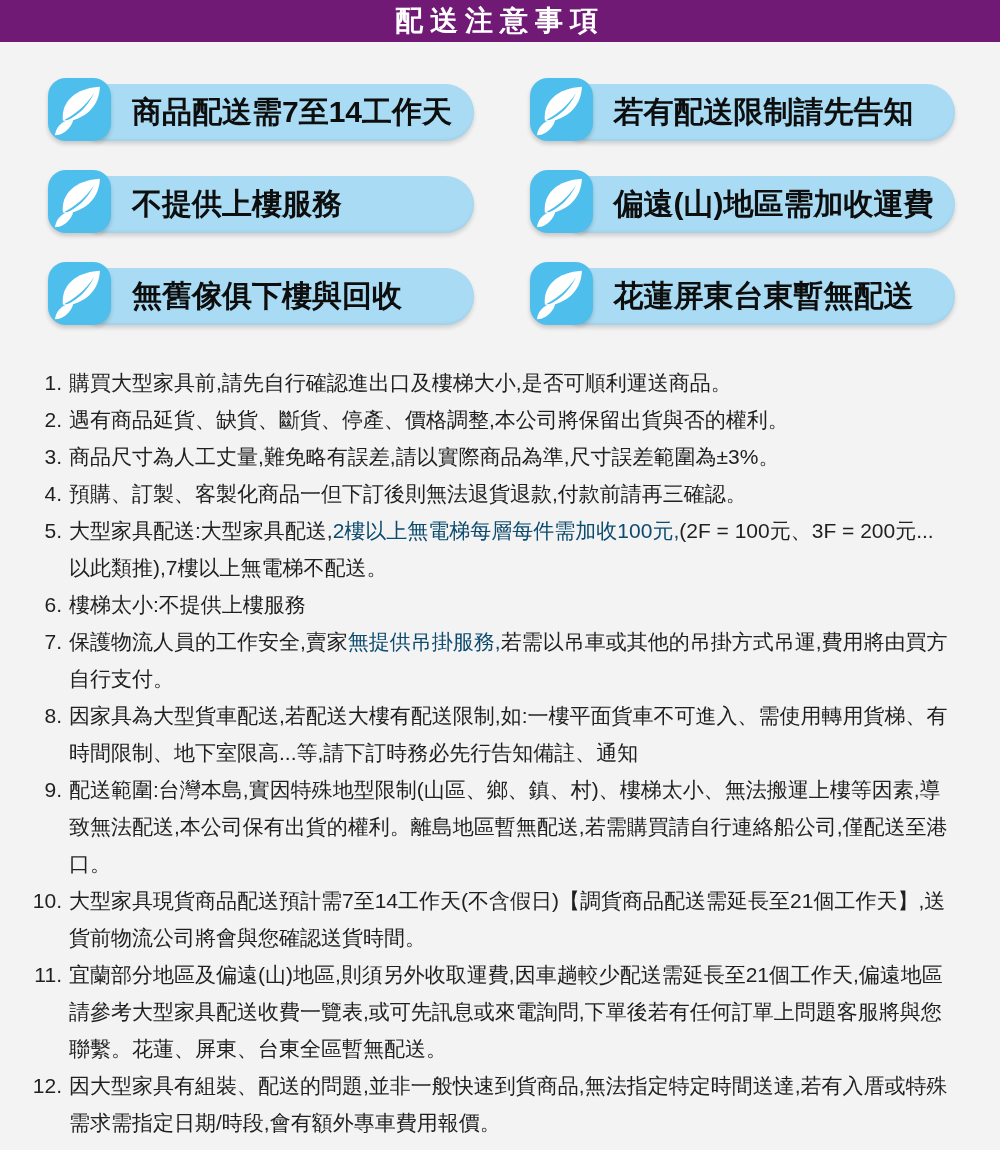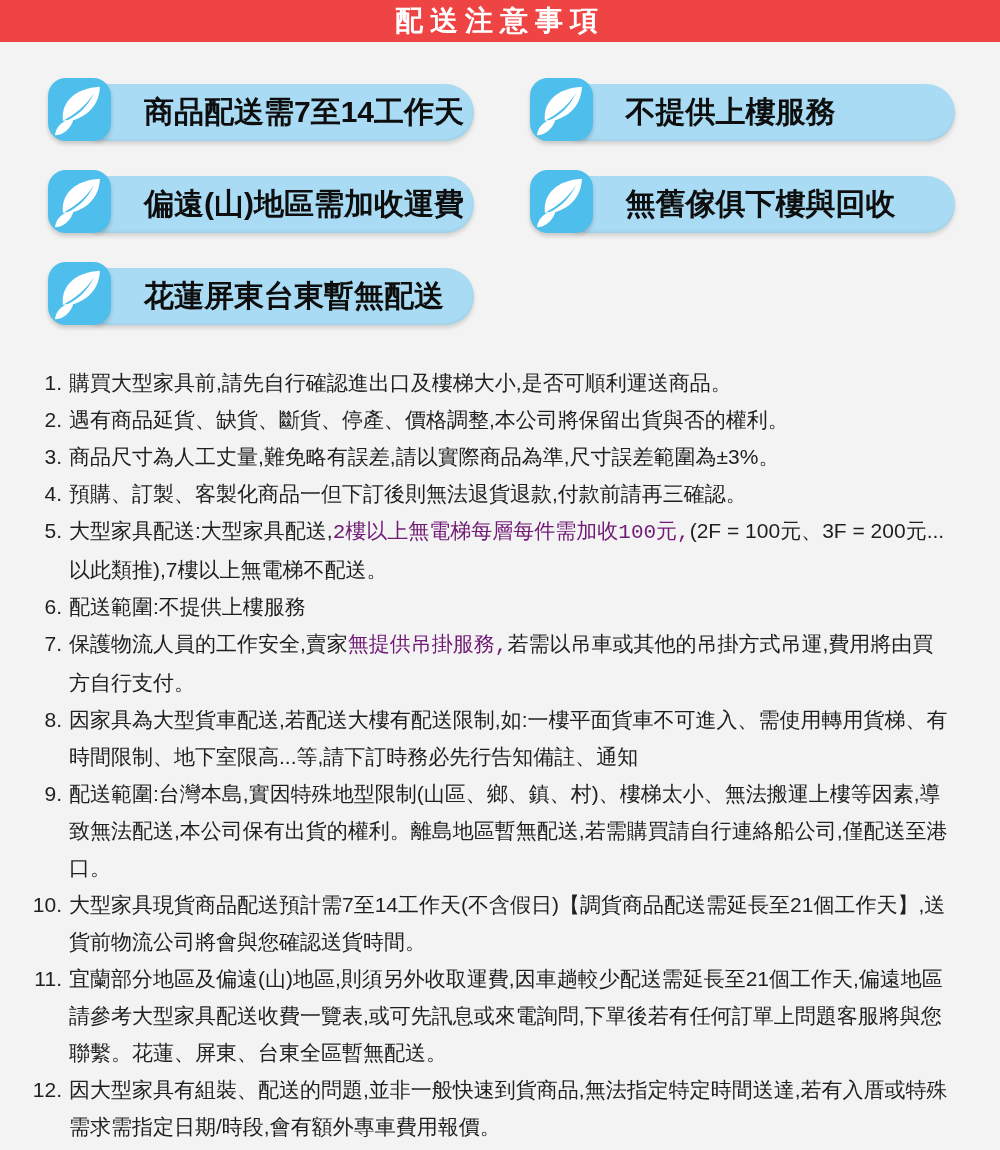--- a/index.html
+++ b/index.html
@@ -7,21 +7,21 @@
     width: 1000px;
     height: 1150px;
     background: #f3f3f3;
     font-family: "Liberation Sans", sans-serif;
     color: #1a1a1a;
     overflow: hidden;
   }
   
   .topbar {
     height: 42px;
-    background: #ef4444;
+    background: #701a75;
     display: flex;
     align-items: center;
     justify-content: center;
   }
   .topbar .title {
     color: #ffffff;
     font-size: 28px;
     font-weight: bold;
     letter-spacing: 7px;
     margin: 0;
@@ -48,21 +48,21 @@
     position: absolute;
     left: 0; top: 0;
     width: 63px; height: 63px;
     background: #4ebeec;
     border-radius: 18px;
     box-shadow: 0 3px 4px rgba(0,0,0,0.18);
   }
   .badge .iconbox svg { position: absolute; left: 0; top: 0; }
   .badge .label {
     position: absolute;
-    left: 96px; top: 6px; height: 57px;
+    left: 84px; top: 6px; height: 57px;
     display: flex; align-items: center;
     font-size: 30px;
     font-weight: bold;
     color: #0e0e0e;
     white-space: nowrap;
   }
   
   .notes {
     list-style: none;
     margin: 0;
@@ -79,21 +79,21 @@
     line-height: 37px;
     color: #1f1f1f;
   }
   .notes .txt {
     margin: 0;
     font-size: 21px;
     line-height: 37px;
     color: #1f1f1f;
     overflow-wrap: break-word;
   }
-  .notes .txt .hl { color: #701a75; font-family: Liberation Mono, monospace; }
+  .notes .txt .hl { color: #0c4a6e; }
 </style>
 </head>
 <body>
 
 <div class="page">
 
   <header class="topbar">
     <h1 class="title">配送注意事項</h1>
   </header>
 
@@ -111,20 +111,31 @@
       </div>
       <div class="badge">
         <span class="pill"></span>
         <span class="iconbox">
           <svg width="63" height="63" viewBox="0 0 68 68" aria-hidden="true">
             <path fill="#ffffff" d="M16 46 C14 25 30 11 56 9.5 C55.5 28 43 43 23 46.2 C20.5 46.6 17.8 46.5 16 46 Z"></path>
             <path fill="#4ebeec" d="M18 45 C28 40 40 31 50 16 C42 32 32 41 20 46 Z"></path>
             <path fill="#ffffff" d="M7.5 61.5 C9 51 17 44.8 27.5 44.4 C25.5 53.5 18 60 10 61.6 C9.1 61.8 8.2 61.8 7.5 61.5 Z"></path>
           </svg>
         </span>
+        <span class="label">若有配送限制請先告知</span>
+      </div>
+      <div class="badge">
+        <span class="pill"></span>
+        <span class="iconbox">
+          <svg width="63" height="63" viewBox="0 0 68 68" aria-hidden="true">
+            <path fill="#ffffff" d="M16 46 C14 25 30 11 56 9.5 C55.5 28 43 43 23 46.2 C20.5 46.6 17.8 46.5 16 46 Z"></path>
+            <path fill="#4ebeec" d="M18 45 C28 40 40 31 50 16 C42 32 32 41 20 46 Z"></path>
+            <path fill="#ffffff" d="M7.5 61.5 C9 51 17 44.8 27.5 44.4 C25.5 53.5 18 60 10 61.6 C9.1 61.8 8.2 61.8 7.5 61.5 Z"></path>
+          </svg>
+        </span>
         <span class="label">不提供上樓服務</span>
       </div>
       <div class="badge">
         <span class="pill"></span>
         <span class="iconbox">
           <svg width="63" height="63" viewBox="0 0 68 68" aria-hidden="true">
             <path fill="#ffffff" d="M16 46 C14 25 30 11 56 9.5 C55.5 28 43 43 23 46.2 C20.5 46.6 17.8 46.5 16 46 Z"></path>
             <path fill="#4ebeec" d="M18 45 C28 40 40 31 50 16 C42 32 32 41 20 46 Z"></path>
             <path fill="#ffffff" d="M7.5 61.5 C9 51 17 44.8 27.5 44.4 C25.5 53.5 18 60 10 61.6 C9.1 61.8 8.2 61.8 7.5 61.5 Z"></path>
           </svg>
@@ -171,21 +182,21 @@
       <li>
         <span class="num">4.</span>
         <p class="txt"><span>預購、訂製、客製化商品一但下訂後則無法退貨退款,付款前請再三確認。</span></p>
       </li>
       <li>
         <span class="num">5.</span>
         <p class="txt"><span>大型家具配送:大型家具配送,</span><span class="hl">2樓以上無電梯每層每件需加收100元,</span><span>(2F = 100元、3F = 200元...以此類推),7樓以上無電梯不配送。</span></p>
       </li>
       <li>
         <span class="num">6.</span>
-        <p class="txt"><span>配送範圍:不提供上樓服務</span></p>
+        <p class="txt"><span>樓梯太小:不提供上樓服務</span></p>
       </li>
       <li>
         <span class="num">7.</span>
         <p class="txt"><span>保護物流人員的工作安全,賣家</span><span class="hl">無提供吊掛服務,</span><span>若需以吊車或其他的吊掛方式吊運,費用將由買方自行支付。</span></p>
       </li>
       <li>
         <span class="num">8.</span>
         <p class="txt"><span>因家具為大型貨車配送,若配送大樓有配送限制,如:一樓平面貨車不可進入、需使用轉用貨梯、有時間限制、地下室限高...等,請下訂時務必先行告知備註、通知</span></p>
       </li>
       <li>

